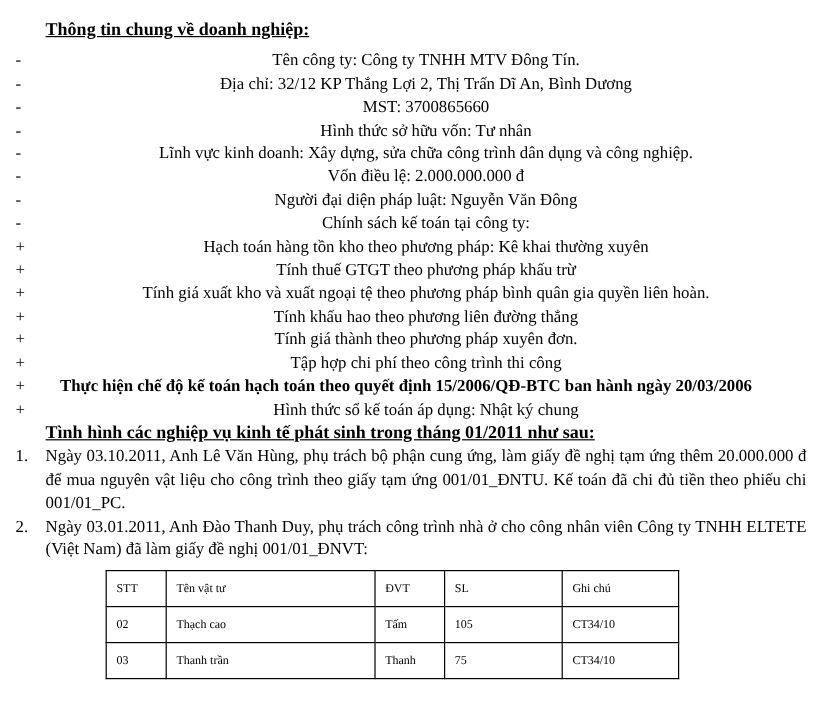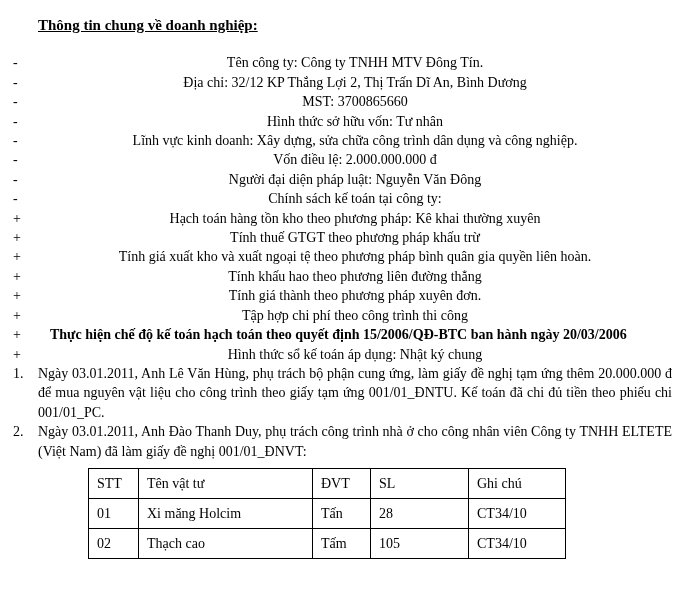--- a/index.html
+++ b/index.html
@@ -20,21 +20,21 @@
     box-sizing: border-box;
     overflow: hidden;
   }
   .heading {
     font-weight: bold;
     font-size: 15px;
     text-decoration: underline;
     margin-left: 28px;
   }
   .heading.first {
-    margin-bottom: 18px;
+    margin-bottom: 6px;
   }
   .li {
     display: flex;
   }
   .li .marker {
     flex: 0 0 28px;
     padding-left: 3px;
     box-sizing: border-box;
   }
   .li .txt {
@@ -44,21 +44,21 @@
   .li .txt.justify {
     text-align: justify;
   }
   .li .txt.indent-first {
     text-indent: 12px;
     font-weight: bold;
   }
   table.materials {
     border-collapse: collapse;
     margin: 7px 0 0 78px;
-    font-size: 14px;
+    font-size: 10px;
     padding-left: 19px;
   }
   table.materials td, table.materials th {
     border: 1px solid #000000;
     height: 29px;
     padding: 0 4px 0 8px;
     vertical-align: middle;
     text-align: left;
     font-weight: normal;
   }
@@ -133,24 +133,25 @@
   </div>
   <div class="li">
     <span class="marker">+</span>
     <span class="txt justify indent-first">Thực hiện chế độ kế toán hạch toán theo quyết định 15/2006/QĐ-BTC ban hành ngày 20/03/2006</span>
   </div>
   <div class="li">
     <span class="marker">+</span>
     <span class="txt">Hình thức sổ kế toán áp dụng: Nhật ký chung</span>
   </div>
 
+  <div class="heading">Tình hình các nghiệp vụ kinh tế phát sinh trong tháng 01/2011 như sau:</div>
 
   <div class="li">
     <span class="marker">1.</span>
-    <span class="txt justify">Ngày 03.01.2011, Anh Lê Văn Hùng, phụ trách bộ phận cung ứng, làm giấy đề nghị tạm ứng thêm 20.000.000 đ để mua nguyên vật liệu cho công trình theo giấy tạm ứng 001/01_ĐNTU. Kế toán đã chi đủ tiền theo phiếu chi 001/01_PC.</span>
+    <span class="txt justify">Ngày 03.10.2011, Anh Lê Văn Hùng, phụ trách bộ phận cung ứng, làm giấy đề nghị tạm ứng thêm 20.000.000 đ để mua nguyên vật liệu cho công trình theo giấy tạm ứng 001/01_ĐNTU. Kế toán đã chi đủ tiền theo phiếu chi 001/01_PC.</span>
   </div>
   <div class="li">
     <span class="marker">2.</span>
     <span class="txt justify">Ngày 03.01.2011, Anh Đào Thanh Duy, phụ trách công trình nhà ở cho công nhân viên Công ty TNHH ELTETE (Việt Nam) đã làm giấy đề nghị 001/01_ĐNVT:</span>
   </div>
 
   <table class="materials">
     <colgroup>
       <col class="col-stt">
         <col class="col-name">
@@ -162,29 +163,29 @@
       <tr>
         <th>STT</th>
         <th>Tên vật tư</th>
         <th>ĐVT</th>
         <th>SL</th>
         <th>Ghi chú</th>
       </tr>
     </thead>
     <tbody>
       <tr>
-        <td>01</td>
-        <td>Xi măng Holcim</td>
-        <td>Tấn</td>
-        <td>28</td>
-        <td>CT34/10</td>
-      </tr>
-      <tr>
         <td>02</td>
         <td>Thạch cao</td>
         <td>Tấm</td>
         <td>105</td>
+        <td>CT34/10</td>
+      </tr>
+      <tr>
+        <td>03</td>
+        <td>Thanh trần</td>
+        <td>Thanh</td>
+        <td>75</td>
         <td>CT34/10</td>
       </tr>
     </tbody>
   </table>
 
 </div>
 
 </body></html>

